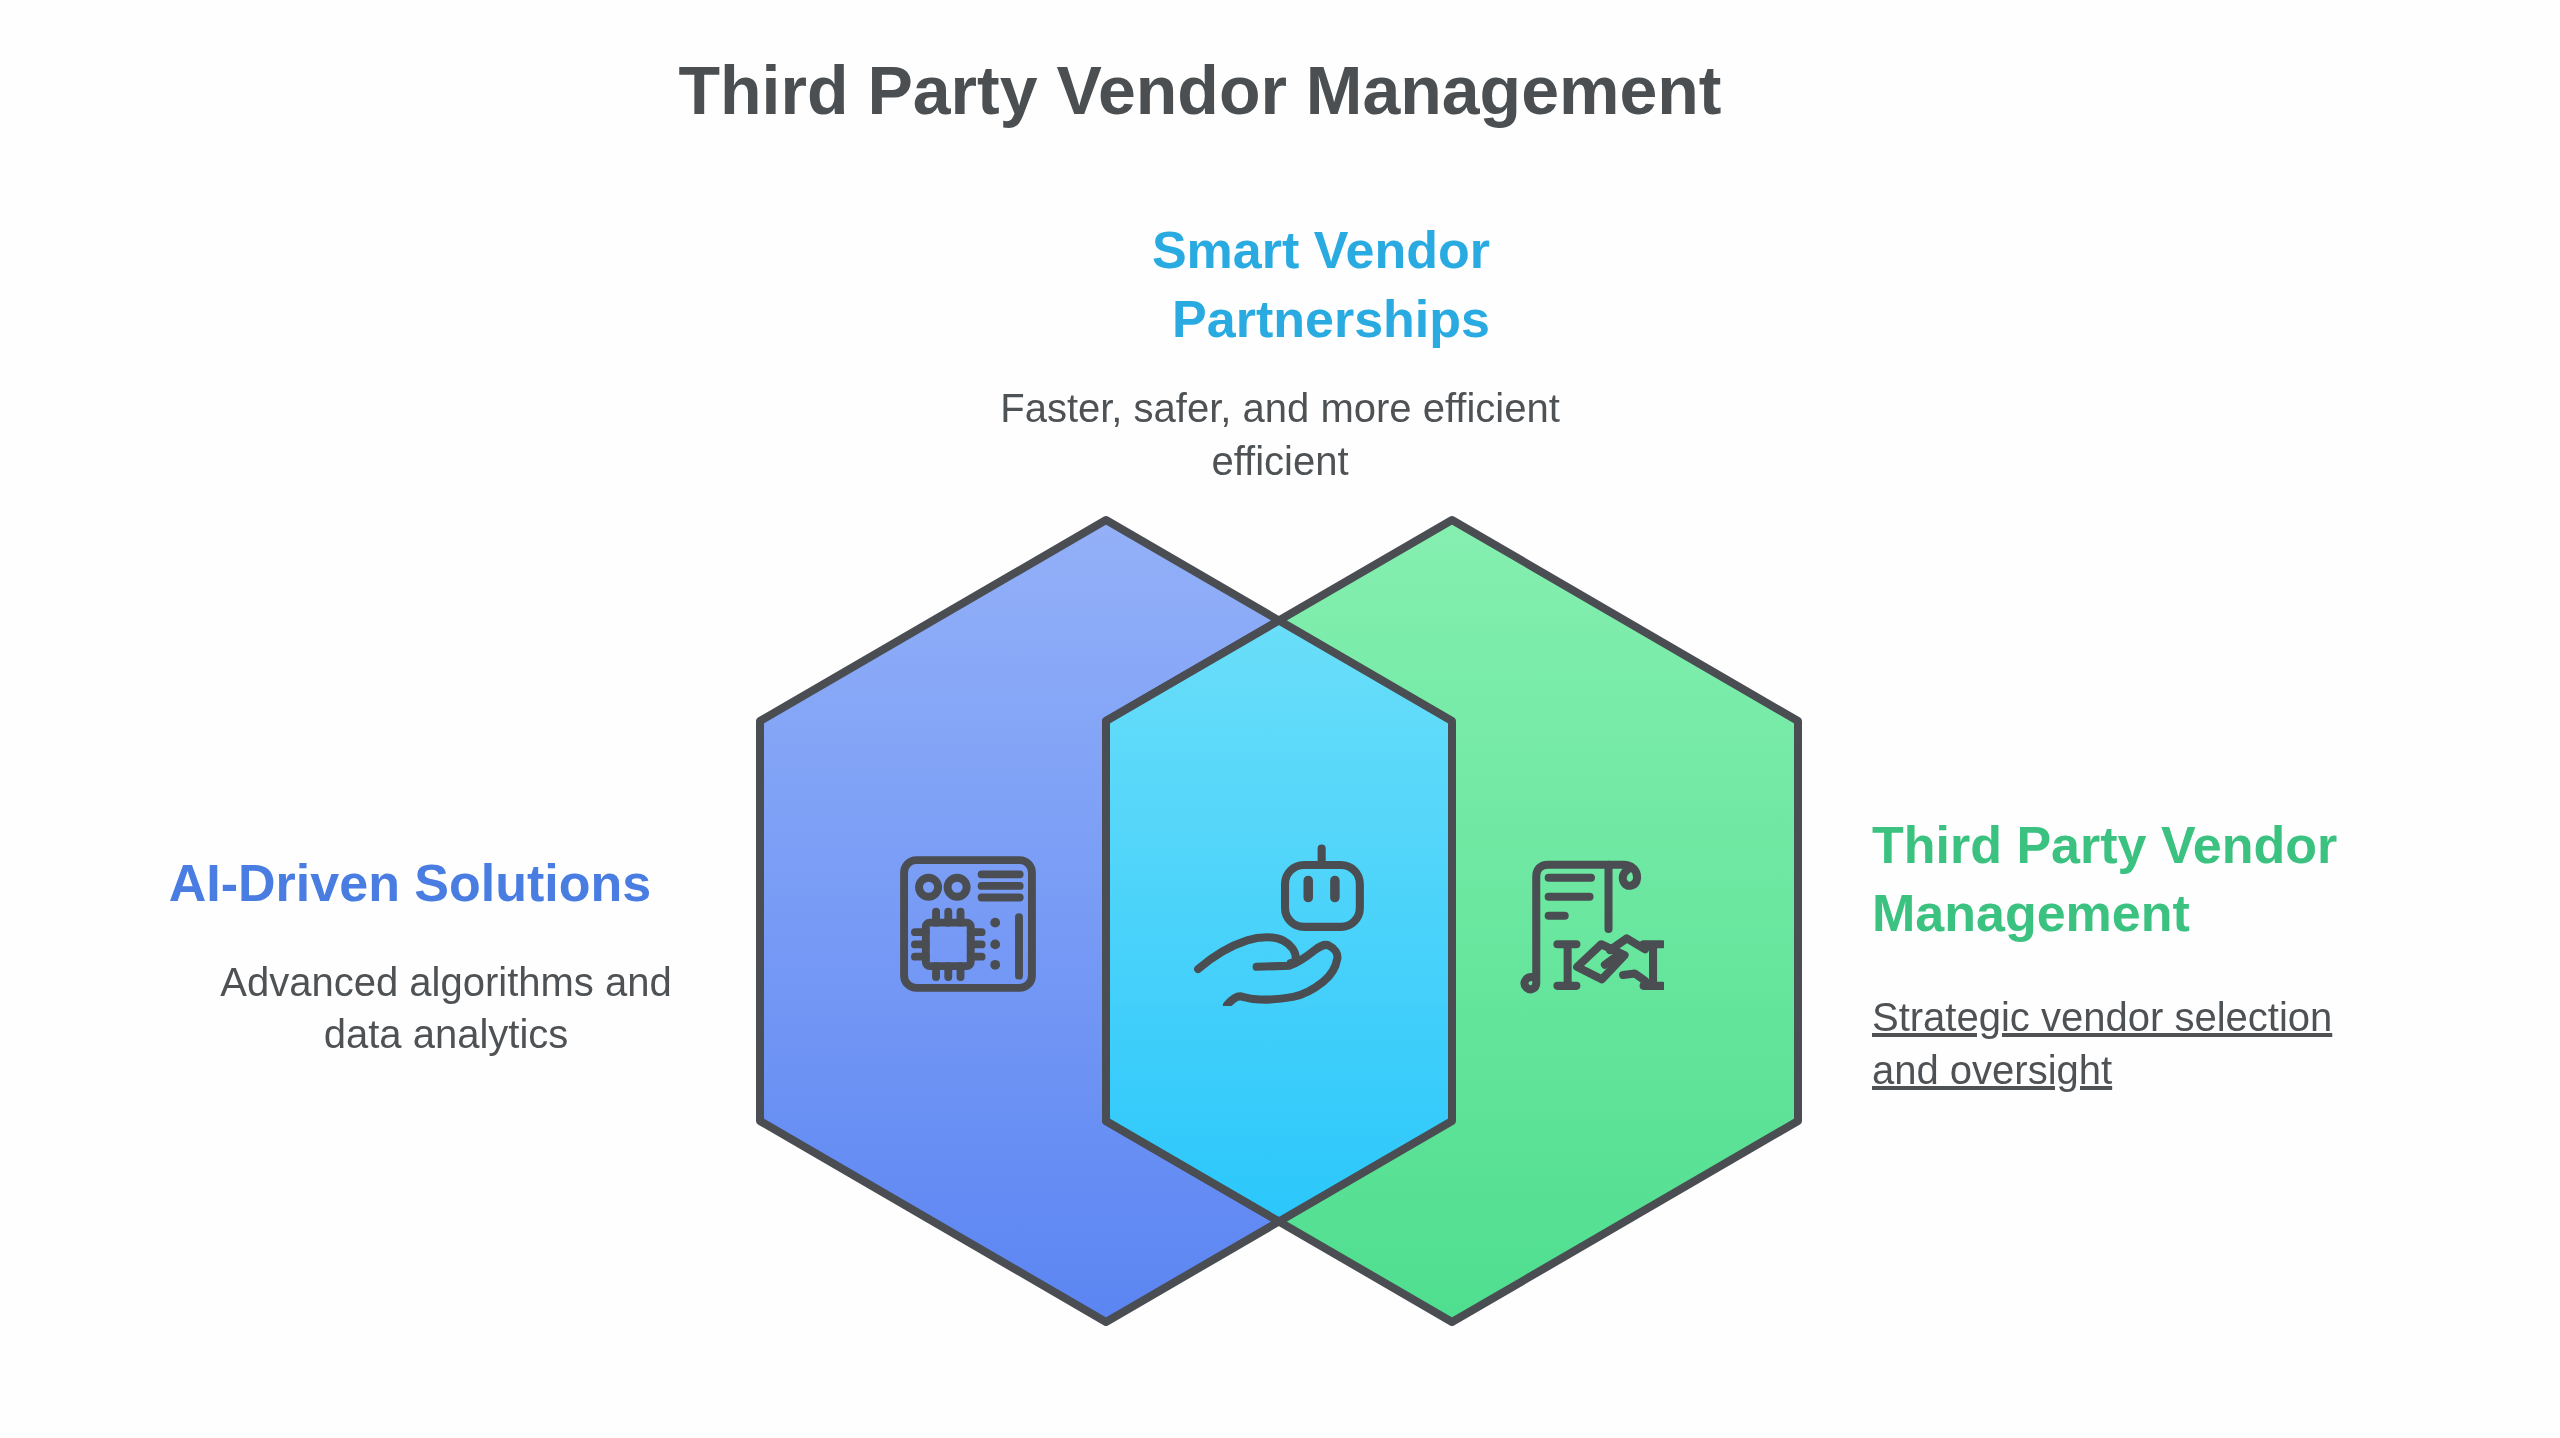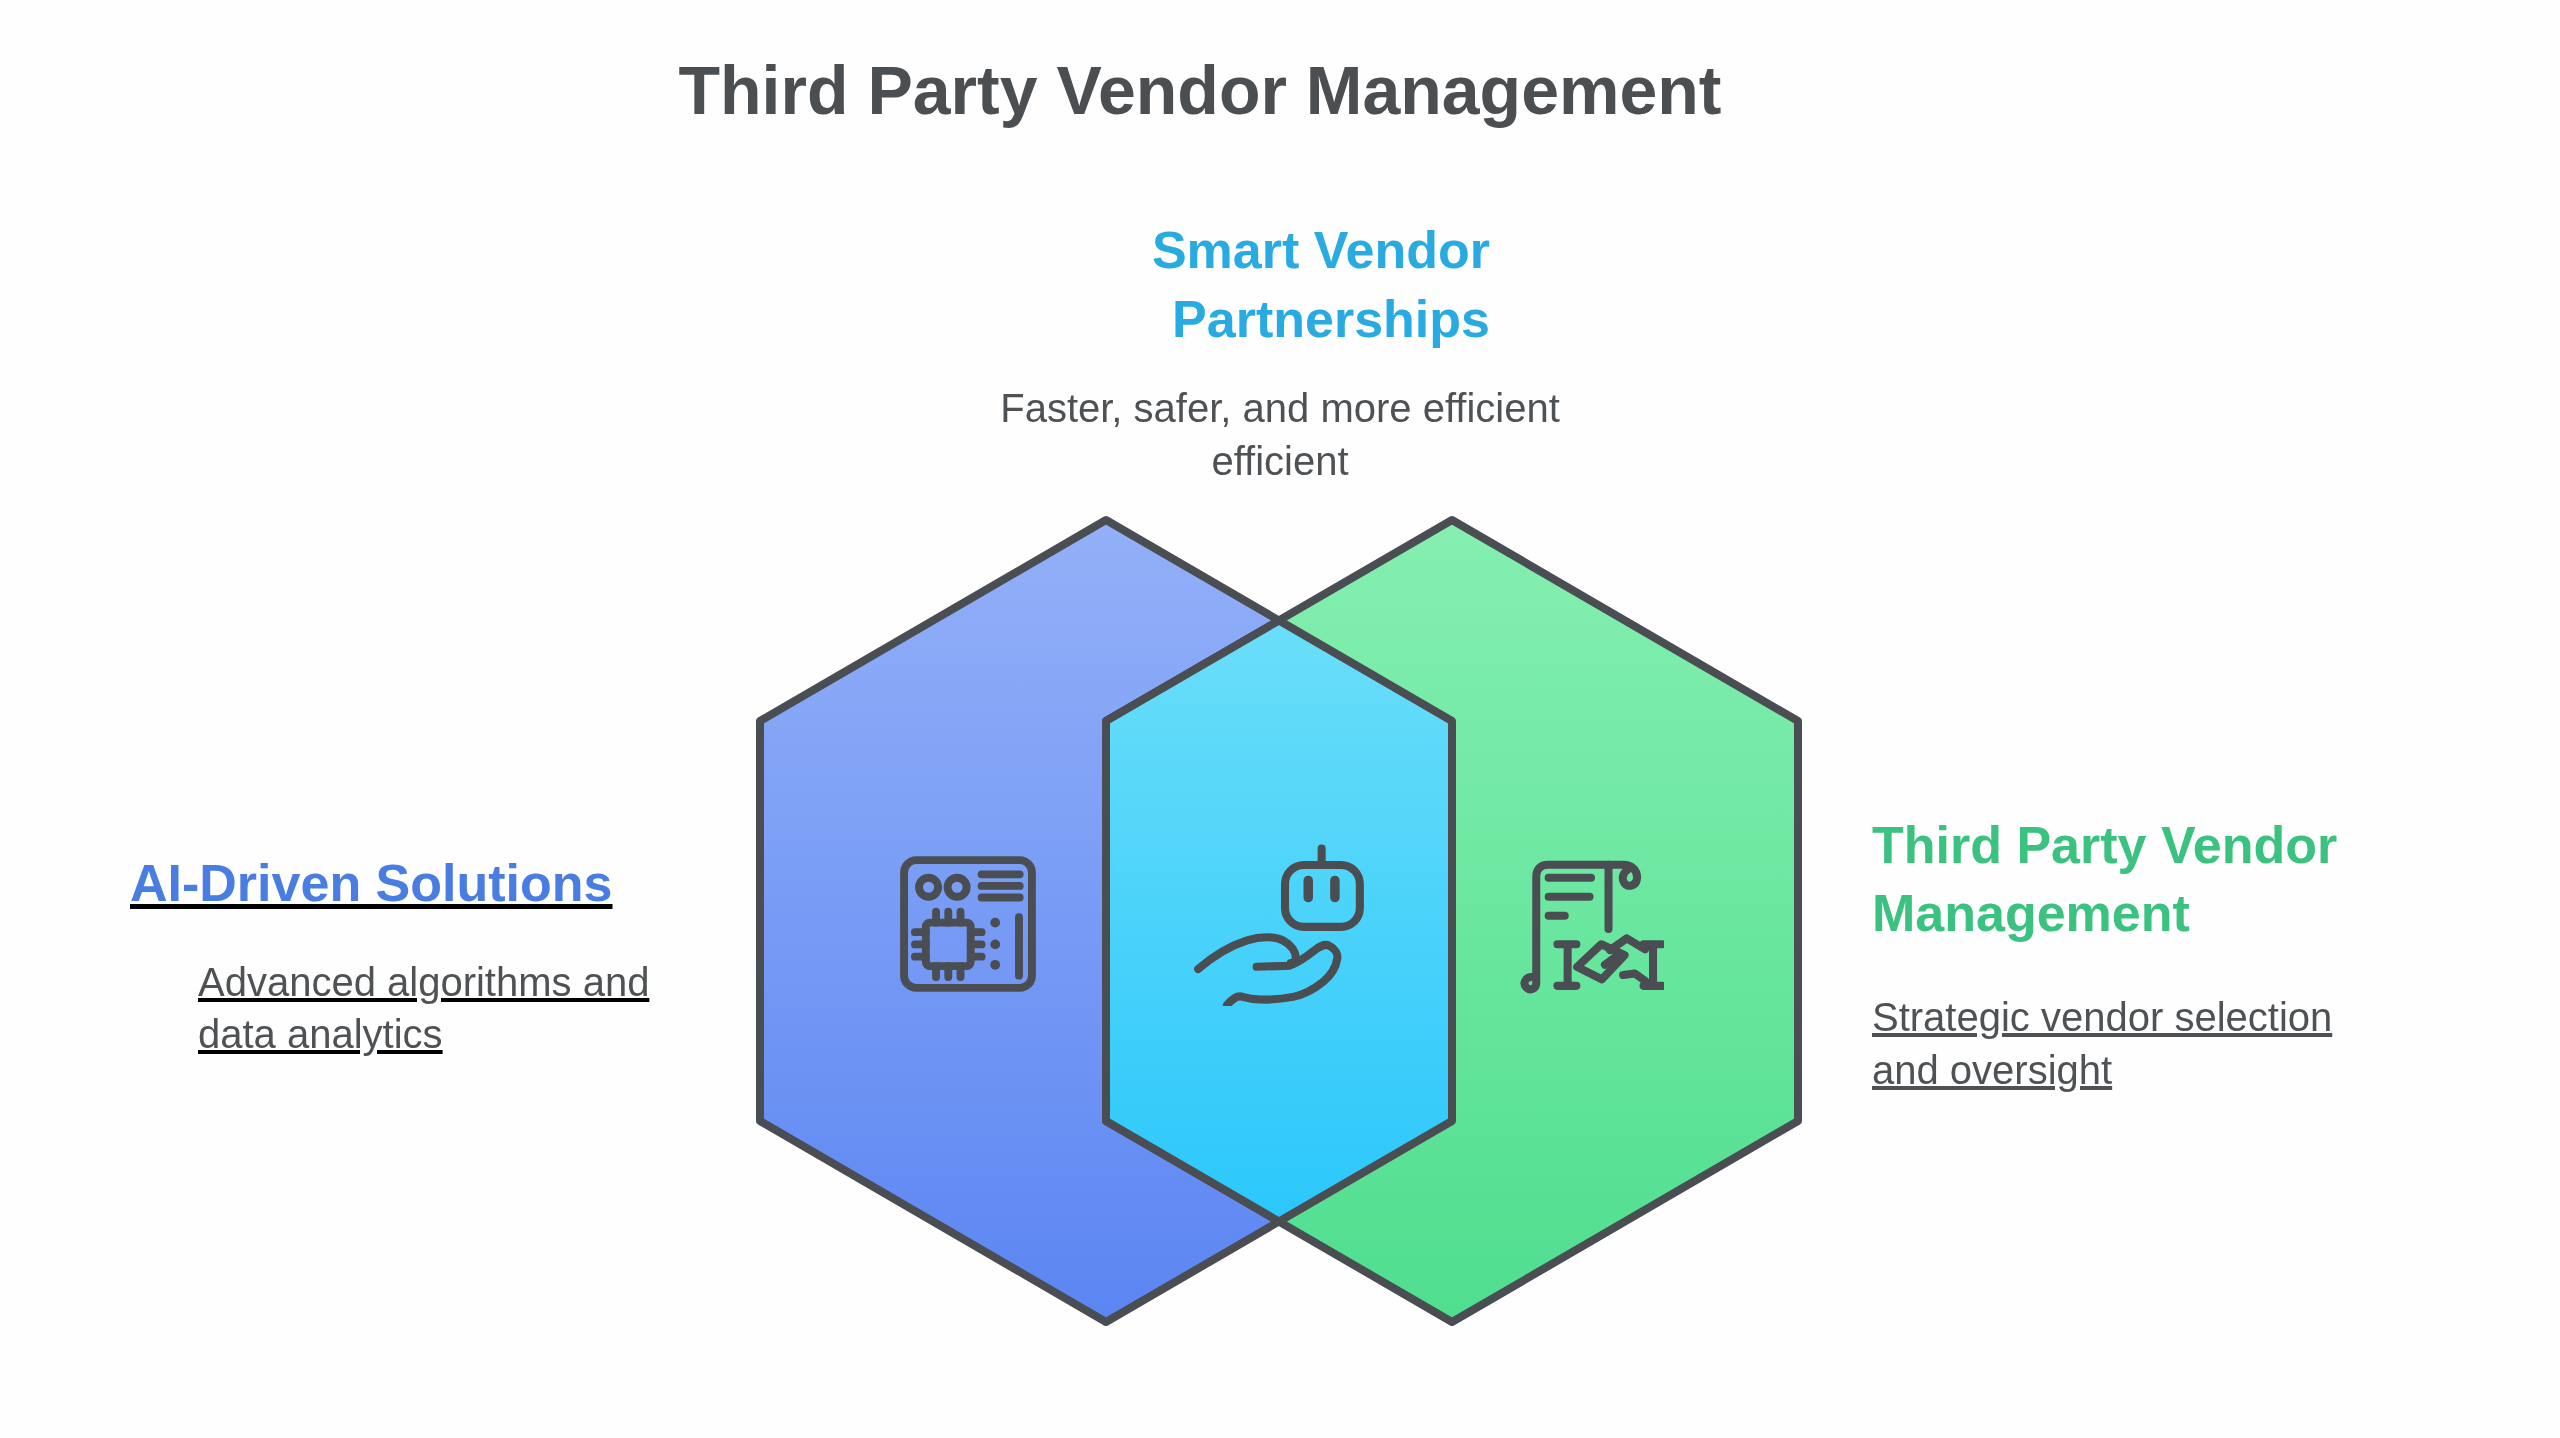--- a/index.html
+++ b/index.html
@@ -61,32 +61,31 @@
     font-size: 40px;
     line-height: 1.32;
     color: #4f5254;
     margin: 0;
   }
   .left-block {
     position: absolute;
     left: 130px;
     top: 850px;
     width: 560px;
-    text-align: left;
-    text-decoration: underline;
+    text-align: center;
   }
   .left-block h2 {
     margin: 0;
     font-weight: 700;
     font-size: 52px;
     line-height: 1.3;
     color: #4a7de2;
   }
   .left-block p {
-    margin: 38px 12px 0;
+    margin: 38px 4px 0;
     margin-left: auto;
     width: 480px;
     font-weight: 400;
     font-size: 40px;
     line-height: 1.32;
     color: #4f5254;
   }
   .right-block {
     position: absolute;
     left: 1872px;

